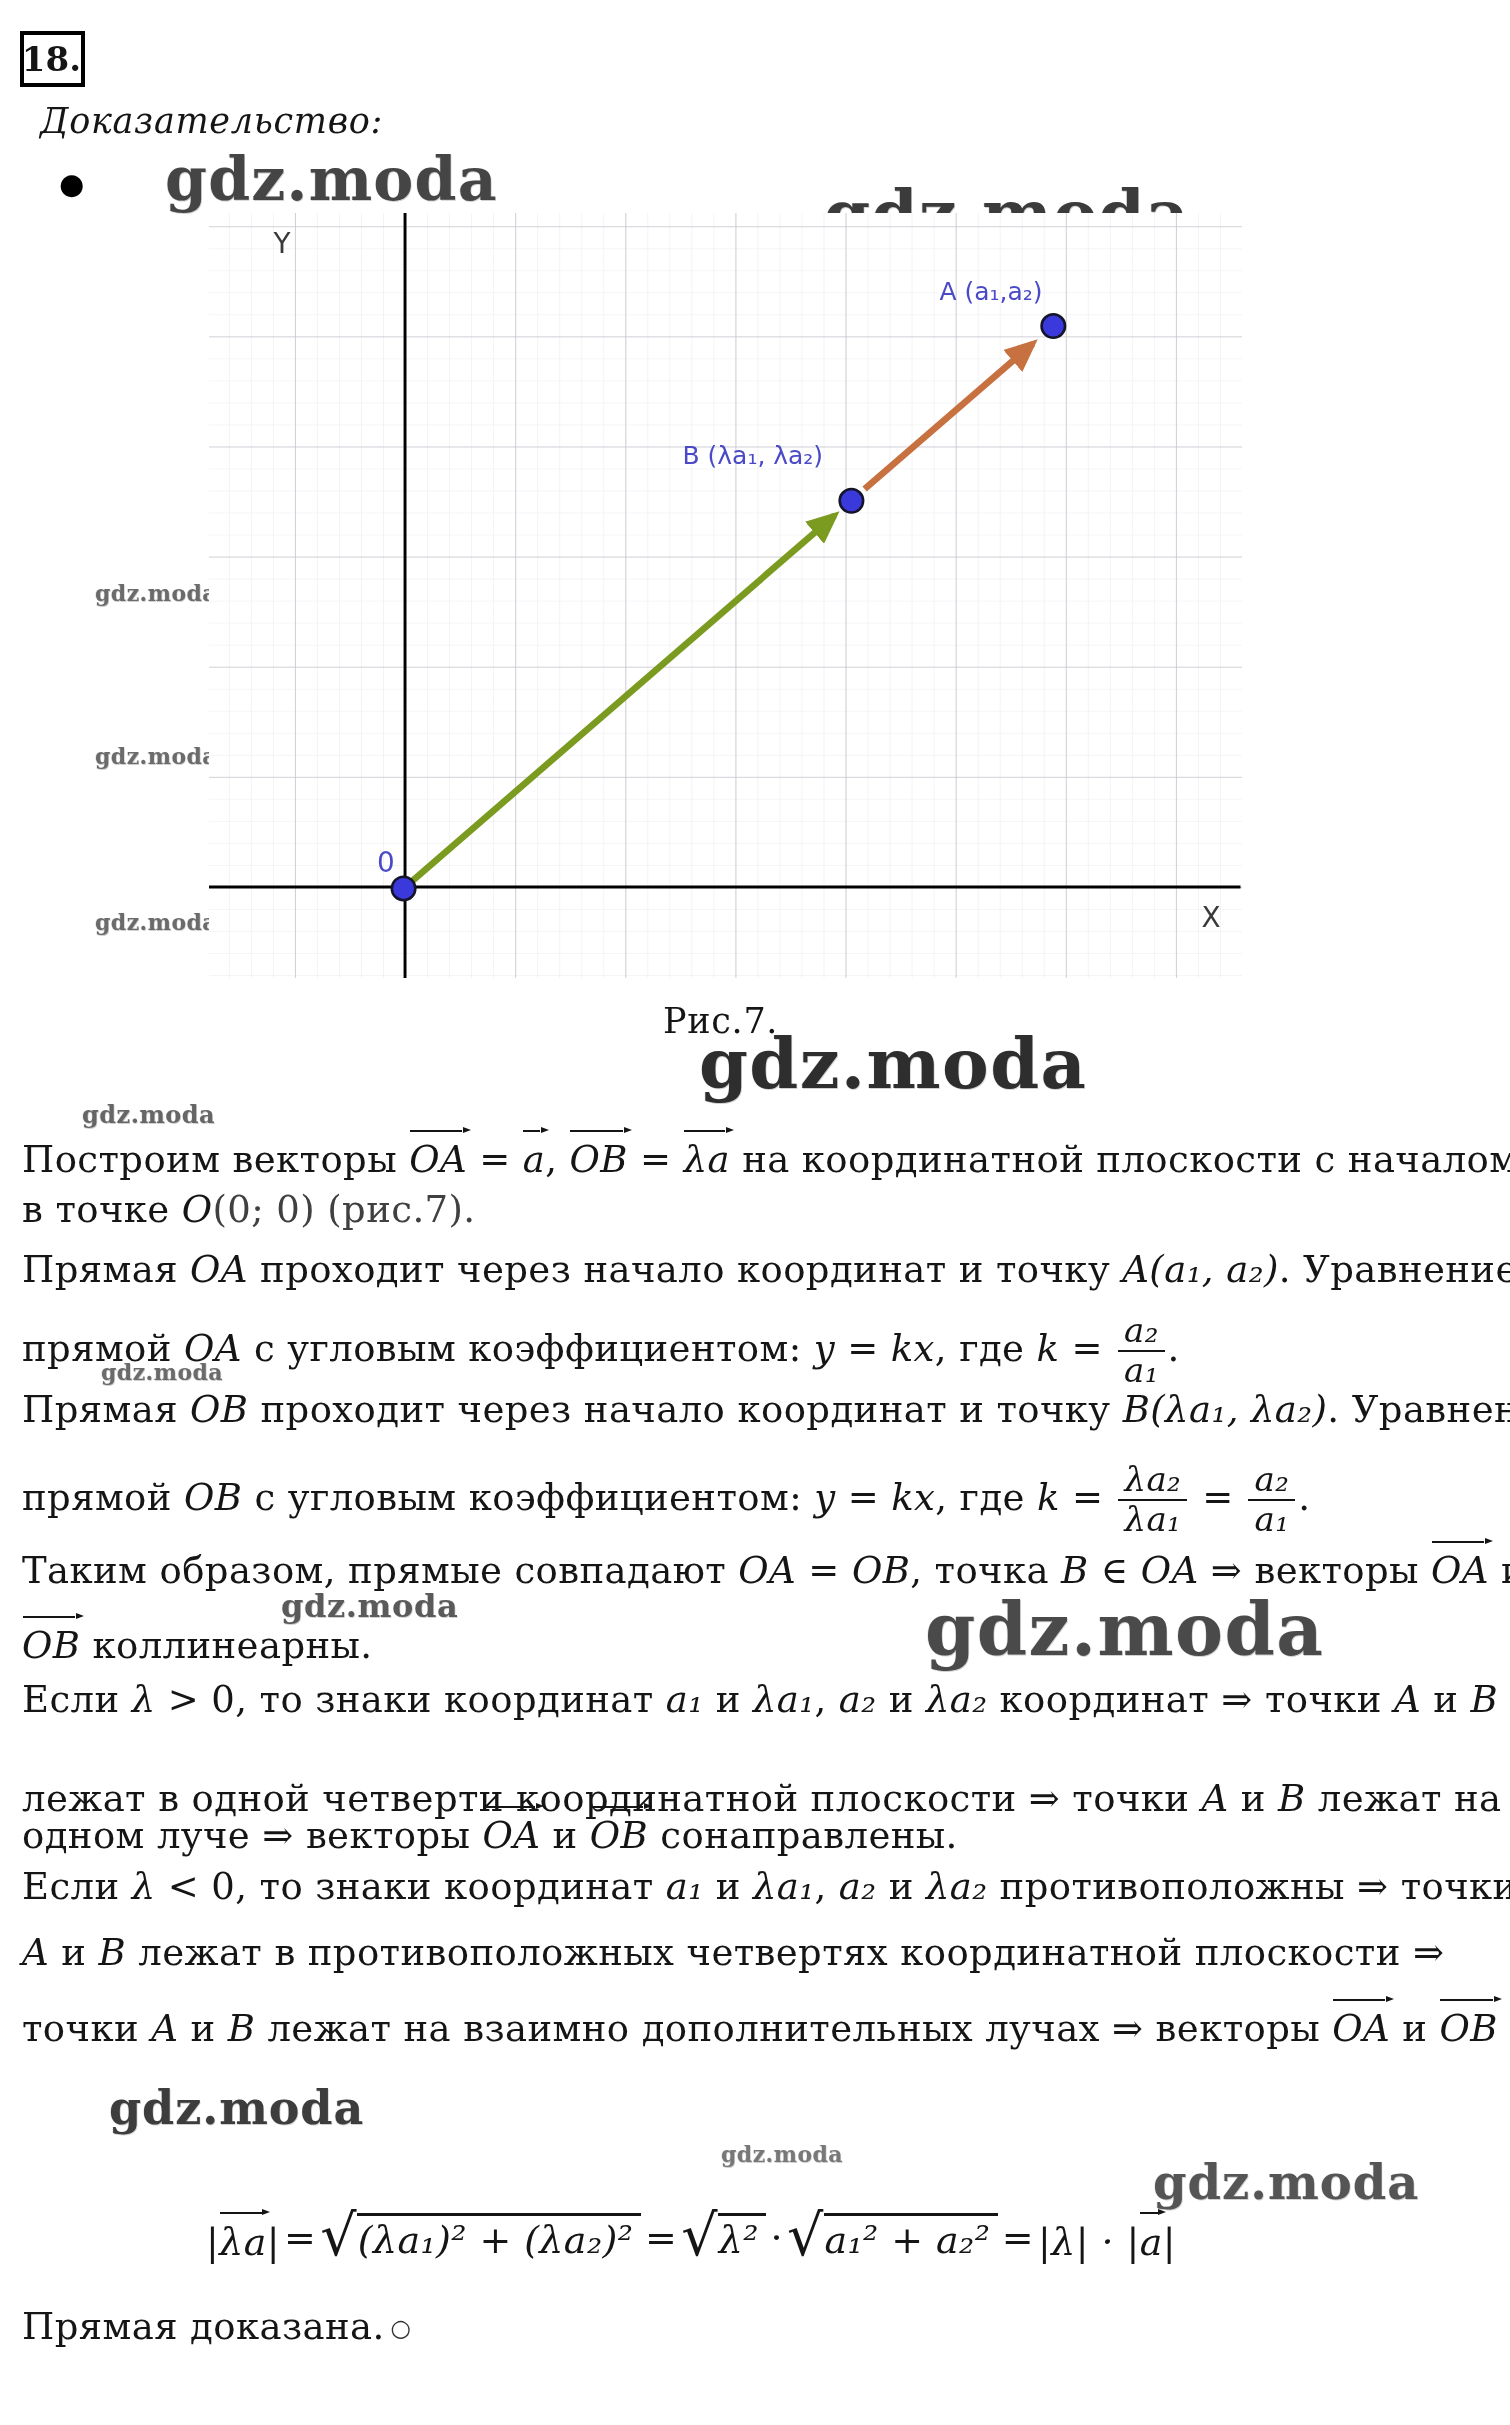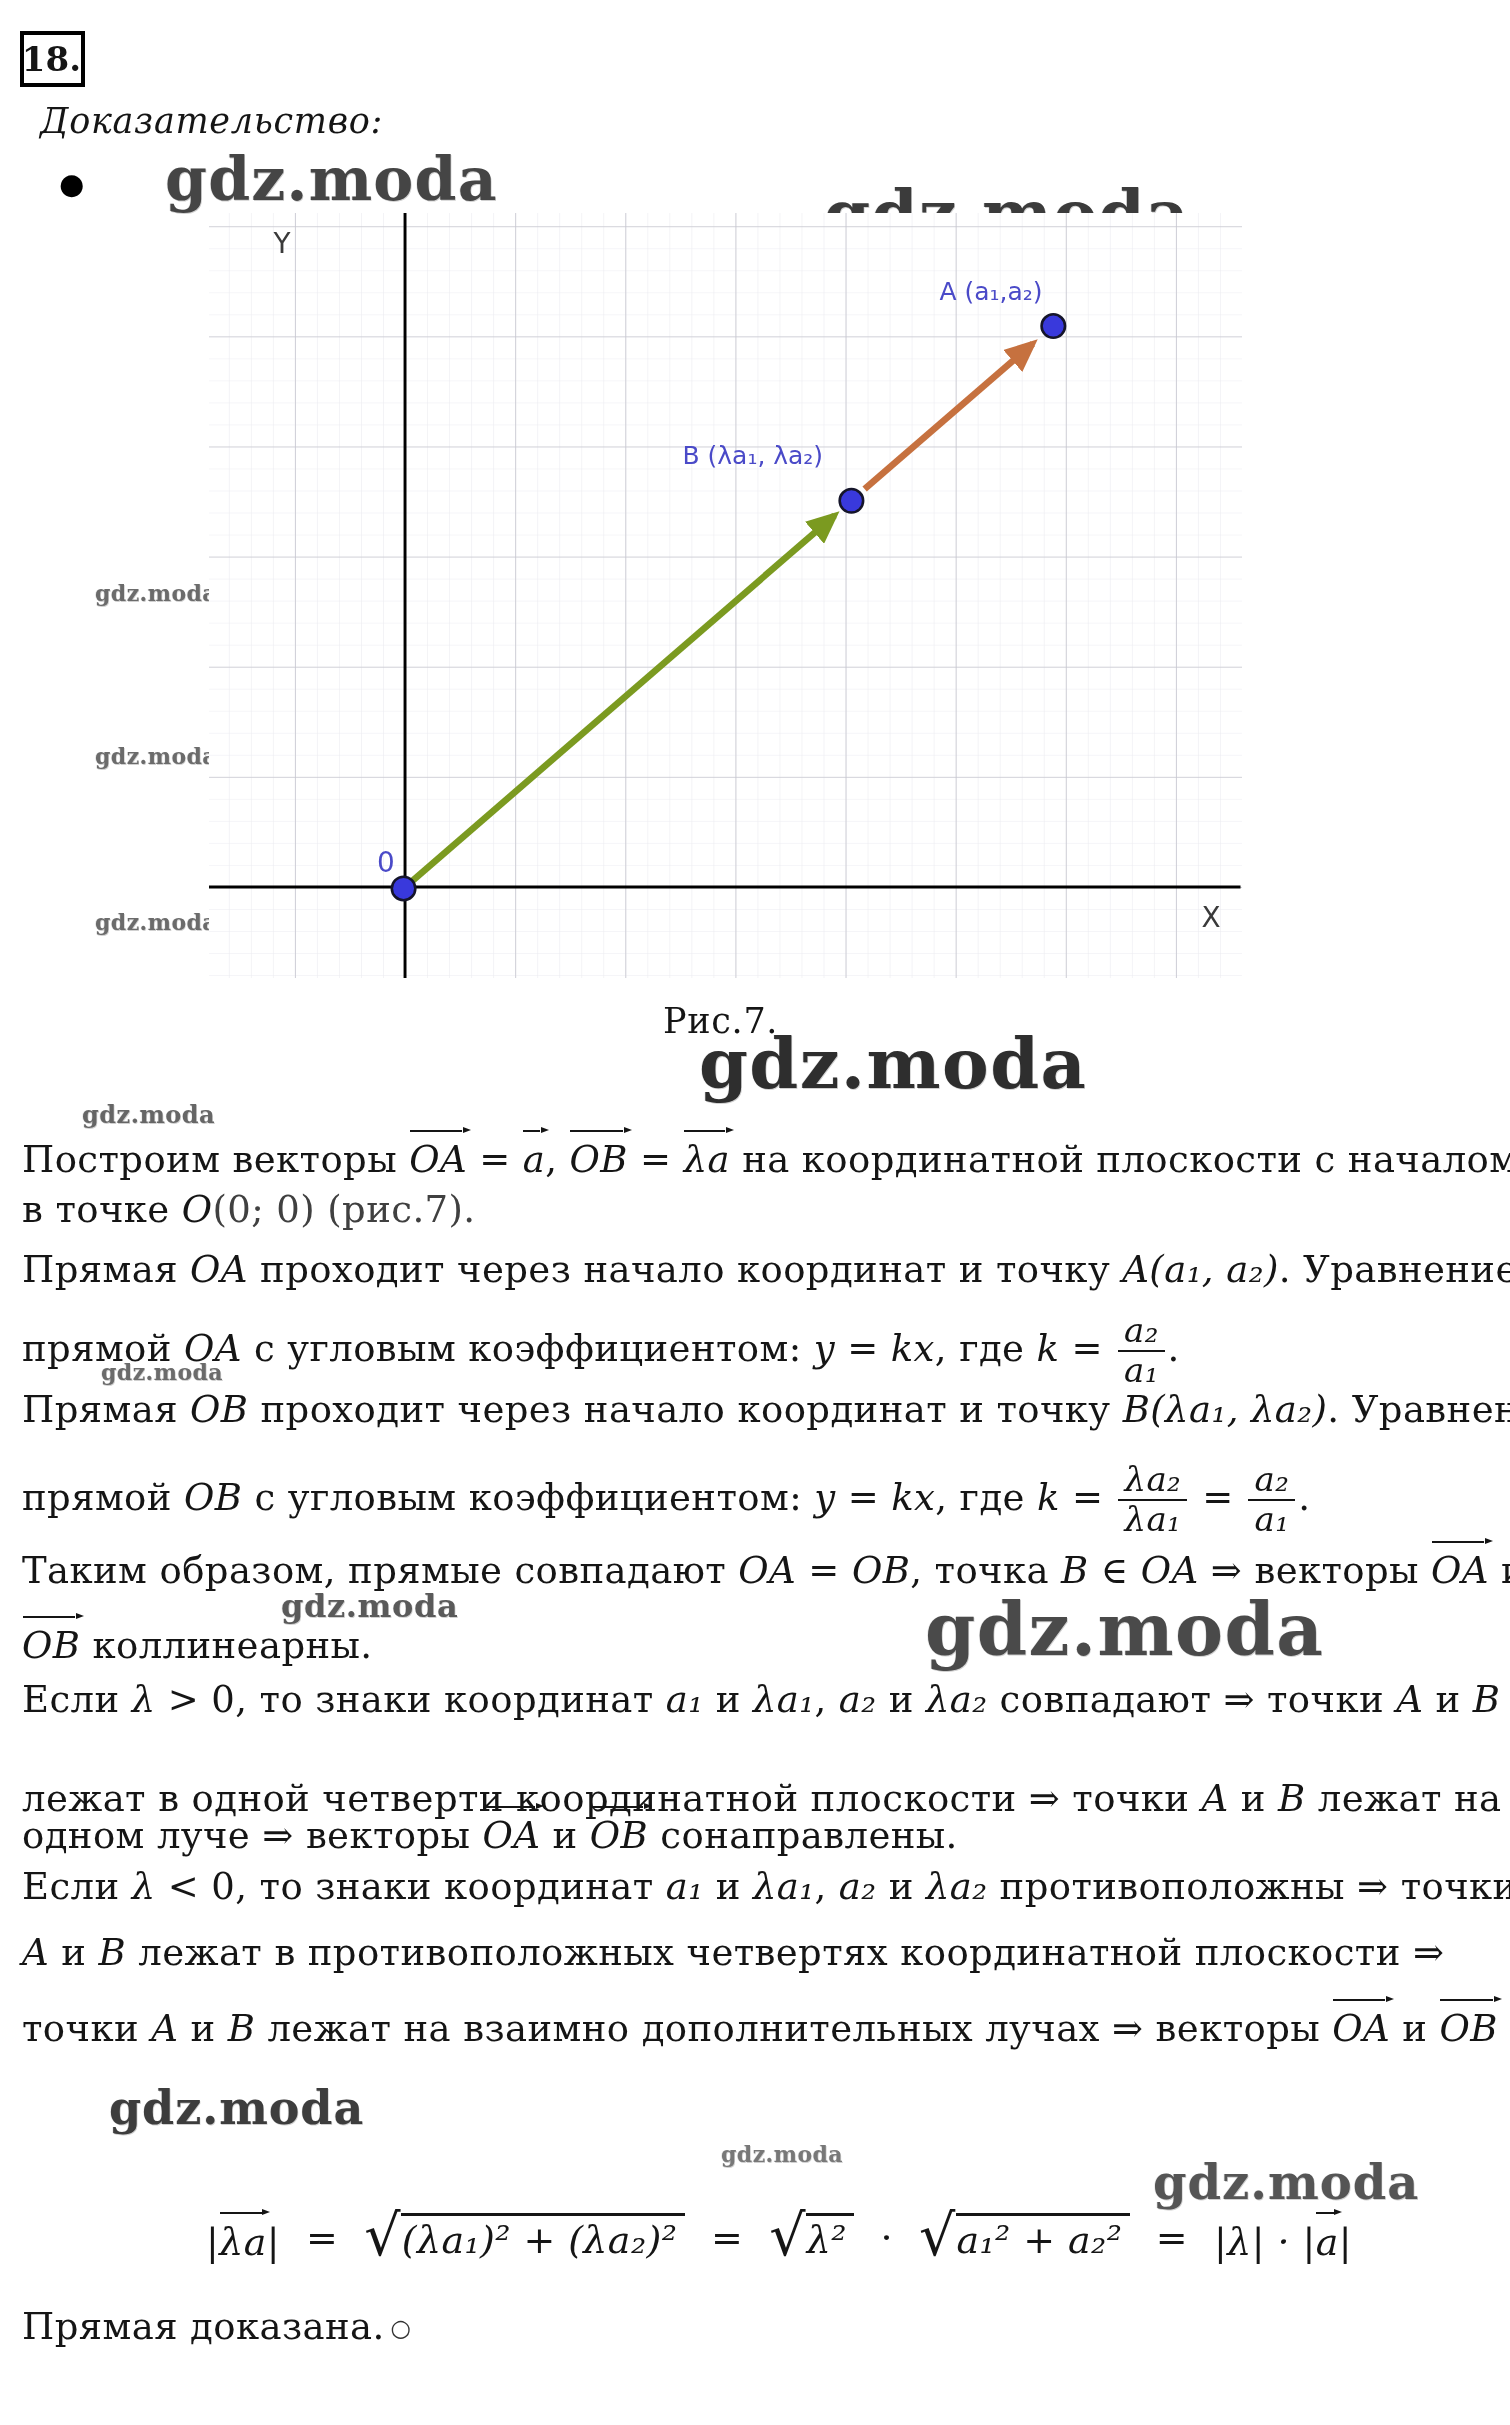--- a/index.html
+++ b/index.html
@@ -67,21 +67,21 @@
     display:inline-block; vertical-align:middle; text-align:center;
     font-style:italic; font-size:0.92em; line-height:1.05;
     margin:0 0.08em;
   }
   .frac .num{display:block; padding:0 0.18em 0.04em; border-bottom:0.075em solid currentColor;}
   .frac .den{display:block; padding:0.04em 0.18em 0;}
   
   .radical{display:inline-flex; vertical-align:middle; align-items:stretch; font-style:italic;}
   .rad-sign{font-style:normal; font-size:1.5em; line-height:0.78; align-self:flex-start;}
   .radicand{border-top:0.085em solid currentColor; padding:0.06em 0.2em 0 0.02em;}
-  .formula{display:flex; align-items:center; gap:26px; font-size:38px;}
+  .formula{display:flex; align-items:center; gap:4px; font-size:38px;}
   .qed{font-size:23.5px; color:#333; vertical-align:0.12em; padding-left:0.25em;}
   .caption{
     position:absolute; left:663px; top:1001px; font-size:35px; letter-spacing:0.7px;
   }
   svg text{font-family:"DejaVu Sans","Liberation Sans",sans-serif;}
 </style>
 </head>
 <body>
 
 <div id="page">
@@ -174,21 +174,21 @@
 
   <div class="line" style="top:1540px;">
     <span>Таким образом, прямые совпадают </span><span class="it">OA = OB</span><span>, точка </span><span class="it">B ∈ OA</span><span> ⇒ векторы </span><span class="vec">OA</span><span> и</span>
   </div>
 
   <div class="line" style="top:1615px;">
     <span class="vec">OB</span><span> коллинеарны.</span>
   </div>
 
   <div class="line" style="top:1678px;">
-    <span>Если </span><span class="it">λ</span><span> &gt; 0, то знаки координат </span><span class="it">a₁</span><span> и </span><span class="it">λa₁</span><span>, </span><span class="it">a₂</span><span> и </span><span class="it">λa₂</span><span> совпадают ⇒ точки </span><span class="it">A</span><span> и </span><span class="it">B</span>
+    <span>Если </span><span class="it">λ</span><span> &gt; 0, то знаки координат </span><span class="it">a₁</span><span> и </span><span class="it">λa₁</span><span>, </span><span class="it">a₂</span><span> и </span><span class="it">λa₂</span><span> координат ⇒ точки </span><span class="it">A</span><span> и </span><span class="it">B</span>
   </div>
 
   <div class="line" style="top:1777px;">
     <span>лежат в одной четверти координатной плоскости ⇒ точки </span><span class="it">A</span><span> и </span><span class="it">B</span><span> лежат на</span>
   </div>
 
   <div class="line" style="top:1805px;">
     <span>одном луче ⇒ векторы </span><span class="vec">OA</span><span> и </span><span class="vec">OB</span><span> сонаправлены.</span>
   </div>
 

